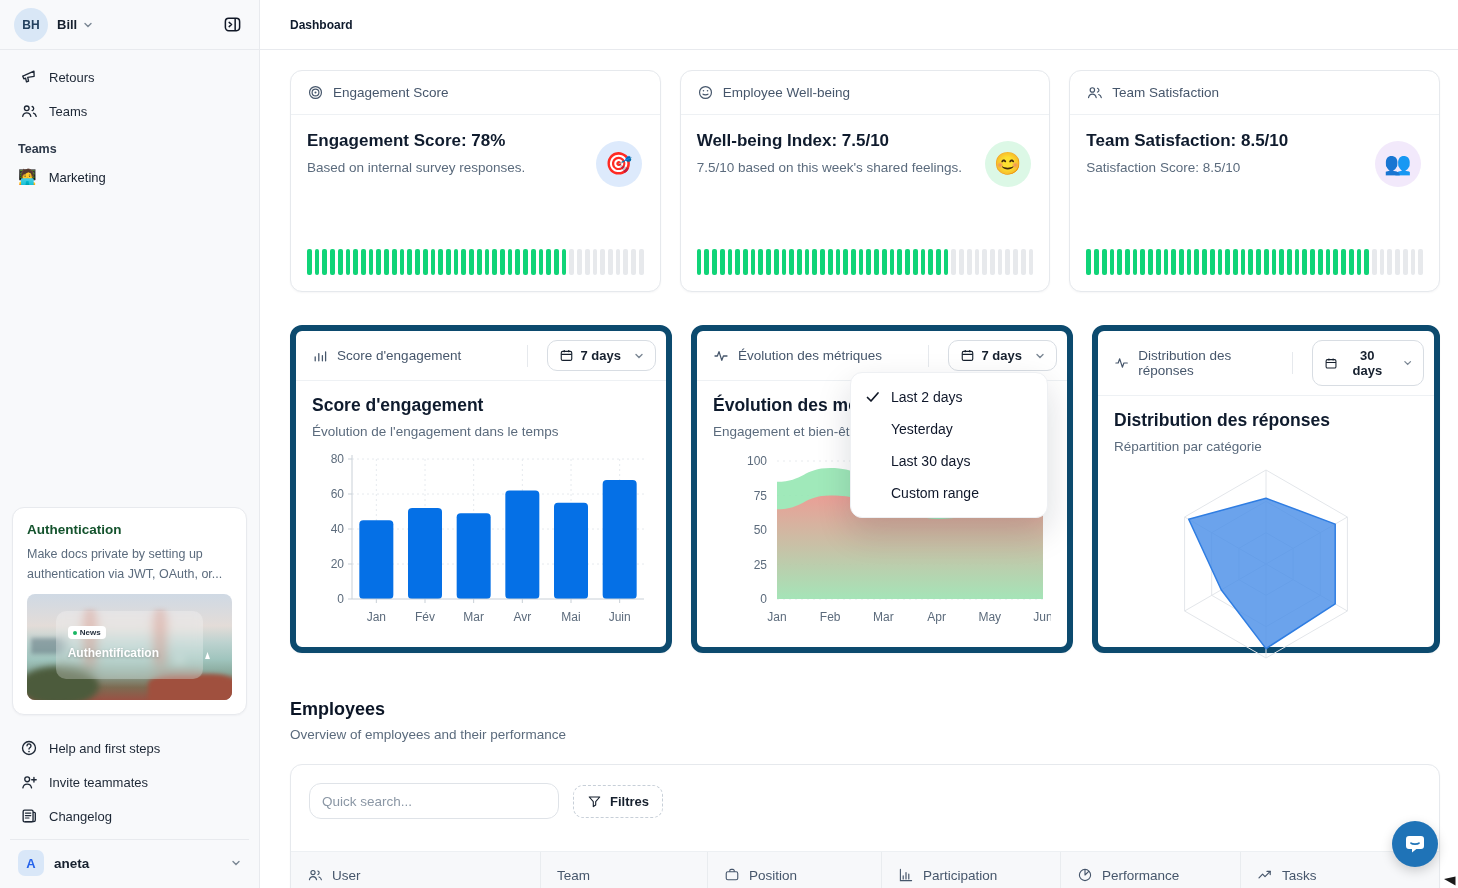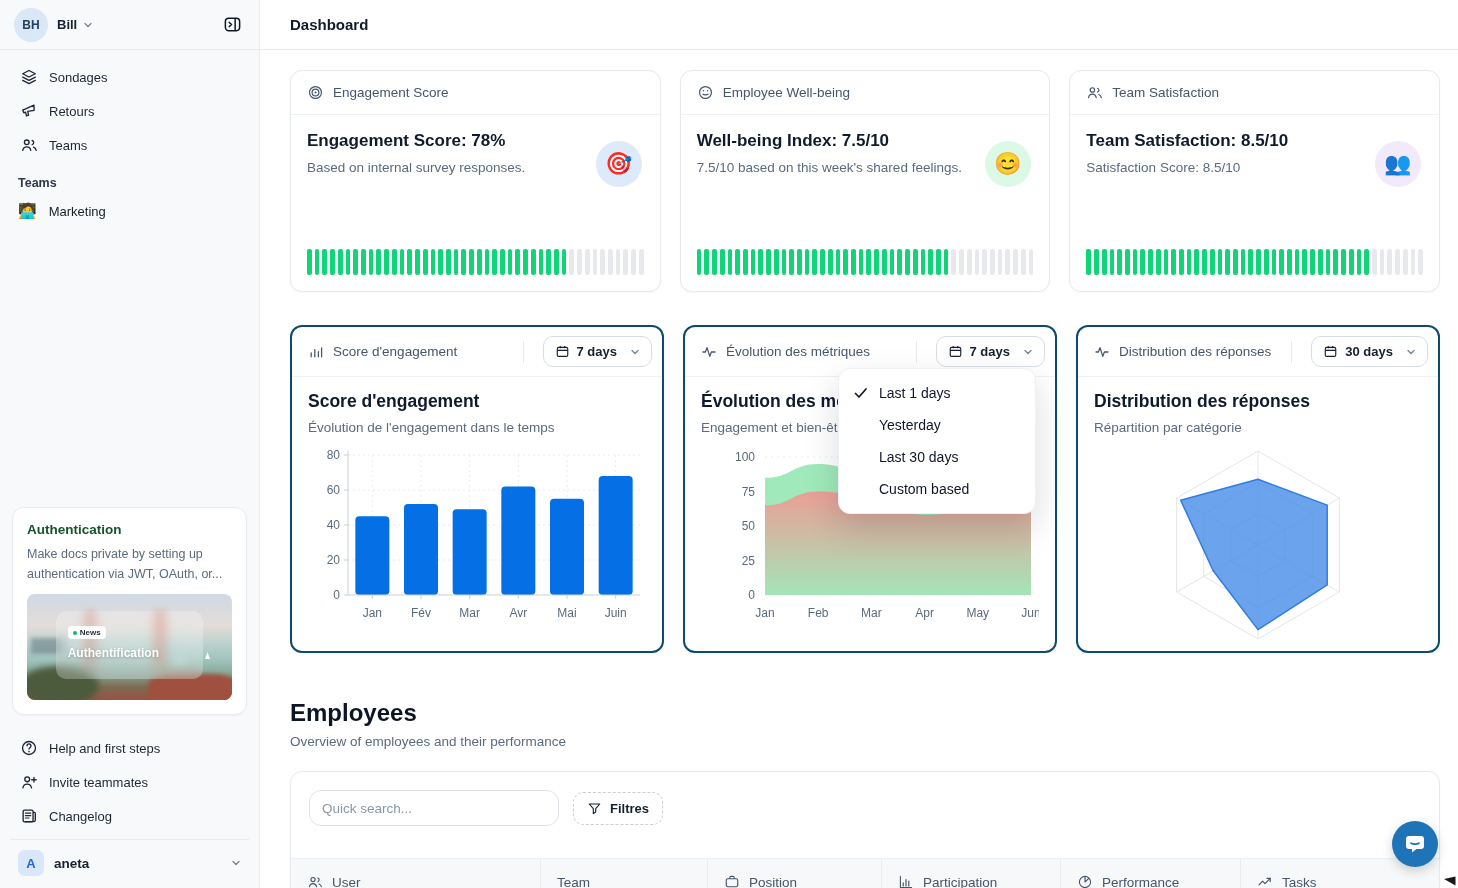--- a/index.html
+++ b/index.html
@@ -55,38 +55,38 @@
     display:flex; align-items:center; cursor:pointer; }
   .avatar-a { width:26px; height:26px; border-radius:7px; background:#d9e7f8; color:#2563eb;
     font-weight:bold; font-size:13px; display:flex; align-items:center; justify-content:center; }
   .ws-name { font-size:13.5px; font-weight:bold; margin-left:10px; }
   .ws-chev { margin-left:auto; }
 
   
   .main { margin-left:260px; height:888px; position:relative; }
   .main-header { height:50px; display:flex; align-items:center; padding:0 30px;
     border-bottom:1px solid #e8eaee; }
-  .page-title { font-size:15px; font-weight:600; color:#0f1b2d; }
+  .page-title { font-size:12px; font-weight:600; color:#0f1b2d; }
 
   .stats-row { display:flex; gap:19px; padding:20px 18px 0 30px; }
   .stat-card { flex:1; height:222px; border:1px solid #e6e9ed; border-radius:12px;
     box-shadow:0 1px 2px rgba(20,30,50,.04); display:flex; flex-direction:column; background:#fff; }
   .card-head { display:flex; align-items:center; gap:9px; padding:13px 16px;
     border-bottom:1px solid #eef1f4; font-size:13.5px; font-weight:500; color:#46566b; }
   .stat-body { flex:1; padding:16px; position:relative; display:flex; flex-direction:column; }
   .stat-title { font-size:17px; font-weight:bold; color:#0f1b2d; }
   .stat-sub { font-size:13.5px; color:#5b6b7d; margin-top:9px; }
   .emoji-circle { position:absolute; right:18px; top:26px; width:46px; height:46px; border-radius:50%;
     display:flex; align-items:center; justify-content:center; font-size:22px; }
   .progress { margin-top:auto; display:flex; gap:3px; height:26px; }
   .progress .seg { flex:1; border-radius:2px; }
   .seg.on { background:#10d478; } .seg.off { background:#e7e9ec; }
 
   .charts-row { display:flex; gap:19px; padding:33px 18px 0 30px; }
-  .chart-card { flex:1; height:328px; border:2px solid #0c4a6e; border-radius:12px;
+  .chart-card { flex:1; height:328px; border:6px solid #0c4a6e; border-radius:12px;
     box-shadow:0 1px 2px rgba(20,30,50,.04); background:#fff; position:relative; }
   .chart-head { display:flex; align-items:center; gap:9px; padding:9px 10px 9px 16px;
     border-bottom:1px solid #eef1f4; font-size:13.5px; font-weight:500; color:#46566b; }
   .head-sep { width:1px; height:22px; background:#e6e9ed; margin-left:auto; margin-right:10px; }
   .range-btn { display:flex; align-items:center; gap:7px; border:1px solid #d8dde3; background:#fff;
     border-radius:10px; padding:7px 11px; font-size:13px; font-weight:600; color:#16202e;
     cursor:pointer; font-family:inherit; }
   .chart-body { padding:14px 16px 0 16px; }
   .chart-title { font-size:17.5px; font-weight:bold; color:#0f1b2d; }
   .chart-sub { font-size:13.5px; color:#5b6b7d; margin-top:8px; }
@@ -94,21 +94,21 @@
   .tick { font-size:12px; fill:#5c6b7c; font-family:"Liberation Sans",sans-serif; }
 
   .dropdown { position:absolute; left:153px; top:41px; width:198px; background:#fff;
     border:1px solid #eef0f3; border-radius:12px; padding:8px 0;
     box-shadow:0 14px 34px rgba(15,23,42,.15); z-index:40; }
   .dd-item { display:flex; align-items:center; gap:10px; padding:8px 14px; font-size:14px;
     color:#0f172a; cursor:pointer; }
   .dd-check { width:16px; height:16px; flex:0 0 16px; }
 
   .employees { padding:46px 18px 0 30px; }
-  .emp-title { font-size:24px; font-weight:bold; color:#0b1526; }
+  .emp-title { font-size:18px; font-weight:bold; color:#0b1526; }
   .emp-sub { font-size:13.5px; color:#5b6b7d; margin-top:7px; }
   .emp-card { margin-top:22px; border:1px solid #e6e9ed; border-radius:12px 12px 0 0; background:#fff;
     box-shadow:0 1px 2px rgba(20,30,50,.04); overflow:hidden; }
   .emp-toolbar { display:flex; align-items:center; padding:18px; gap:14px; }
   .search-input { width:250px; height:36px; border:1px solid #dfe3e8; border-radius:12px;
     padding:0 12px; font-size:13.5px; font-family:inherit; color:#16202e; outline:none; }
   .search-input::placeholder { color:#8b97a5; }
   .filter-btn { display:flex; align-items:center; gap:8px; border:1px dashed #c7cfd8;
     background:#fff; border-radius:10px; padding:8px 13px; font-size:13px; font-weight:600;
     color:#16202e; cursor:pointer; font-family:inherit; }
@@ -137,26 +137,20 @@
     <button class="collapse-btn">
       <svg width="19" height="19" viewBox="0 0 20 20">
         <rect x="2.5" y="3.5" width="15" height="13" rx="3.5" fill="none" stroke="#111827" stroke-width="1.6"></rect>
         <line x1="12.8" y1="3.5" x2="12.8" y2="16.5" stroke="#111827" stroke-width="1.6"></line>
         <path d="M6.5 7.8L9 10l-2.5 2.2" fill="none" stroke="#111827" stroke-width="1.6" stroke-linecap="round" stroke-linejoin="round"></path>
       </svg>
     </button>
   </div>
 
   <nav class="sb-nav">
-    <div class="nav-item">
-      <svg width="18" height="18" viewBox="0 0 20 20">
-          <path d="M10 2.8L3 6.4l7 3.6 7-3.6-7-3.6zM3 10.2l7 3.6 7-3.6M3 13.8l7 3.6 7-3.6" fill="none" stroke="#1d2735" stroke-width="1.5" stroke-linecap="round" stroke-linejoin="round"></path>
-        </svg>
-      <span>Sondages</span>
-    </div>
     <div class="nav-item">
       <svg width="18" height="18" viewBox="0 0 20 20">
           <path d="M15.5 3.5L5 8.2l-2 .8 1.2 3 2-.8 1 4.2 2.3-.9-.9-4 7.1-1.2-0.2-5.8z" fill="none" stroke="#1d2735" stroke-width="1.5" stroke-linejoin="round"></path>
         </svg>
       <span>Retours</span>
     </div>
     <div class="nav-item">
       <svg width="18" height="18" viewBox="0 0 20 20">
           <circle cx="7.5" cy="7" r="2.6" fill="none" stroke="#1d2735" stroke-width="1.5"></circle>
           <path d="M3 16c.5-2.6 2.3-4 4.5-4s4 1.4 4.5 4M13.5 5a2.4 2.4 0 010 4.6M15 12.4c1.6.5 2.6 1.7 3 3.6" fill="none" stroke="#1d2735" stroke-width="1.5" stroke-linecap="round"></path>
@@ -538,33 +532,33 @@
               <text x="276.8" y="172" text-anchor="middle" class="tick">May</text>
               <text x="330" y="172" text-anchor="middle" class="tick">Jun</text>
             </svg></div>
       </div>
 
       <div class="dropdown">
         <div class="dd-item">
           <svg class="dd-check" viewBox="0 0 16 16">
               <path d="M2.5 8.5l3.5 3.5 7-8" fill="none" stroke="#111827" stroke-width="1.7" stroke-linecap="round" stroke-linejoin="round"></path>
             </svg>
-          <span>Last 1 days</span>
+          <span>Last 2 days</span>
         </div>
         <div class="dd-item">
           <span class="dd-check"></span>
             <span>Yesterday</span>
         </div>
         <div class="dd-item">
           <span class="dd-check"></span>
             <span>Last 30 days</span>
         </div>
         <div class="dd-item">
           <span class="dd-check"></span>
-            <span>Custom based</span>
+            <span>Custom range</span>
         </div>
       </div>
     </div>
 
     <div class="chart-card">
       <div class="chart-head">
         <svg width="16" height="16" viewBox="0 0 20 20">
             <path d="M2.5 10h3l2-5.5 3.5 11 2-5.5h4.5" fill="none" stroke="#46566b" stroke-width="1.6" stroke-linecap="round" stroke-linejoin="round"></path>
           </svg>
         <span>Distribution des réponses</span>

